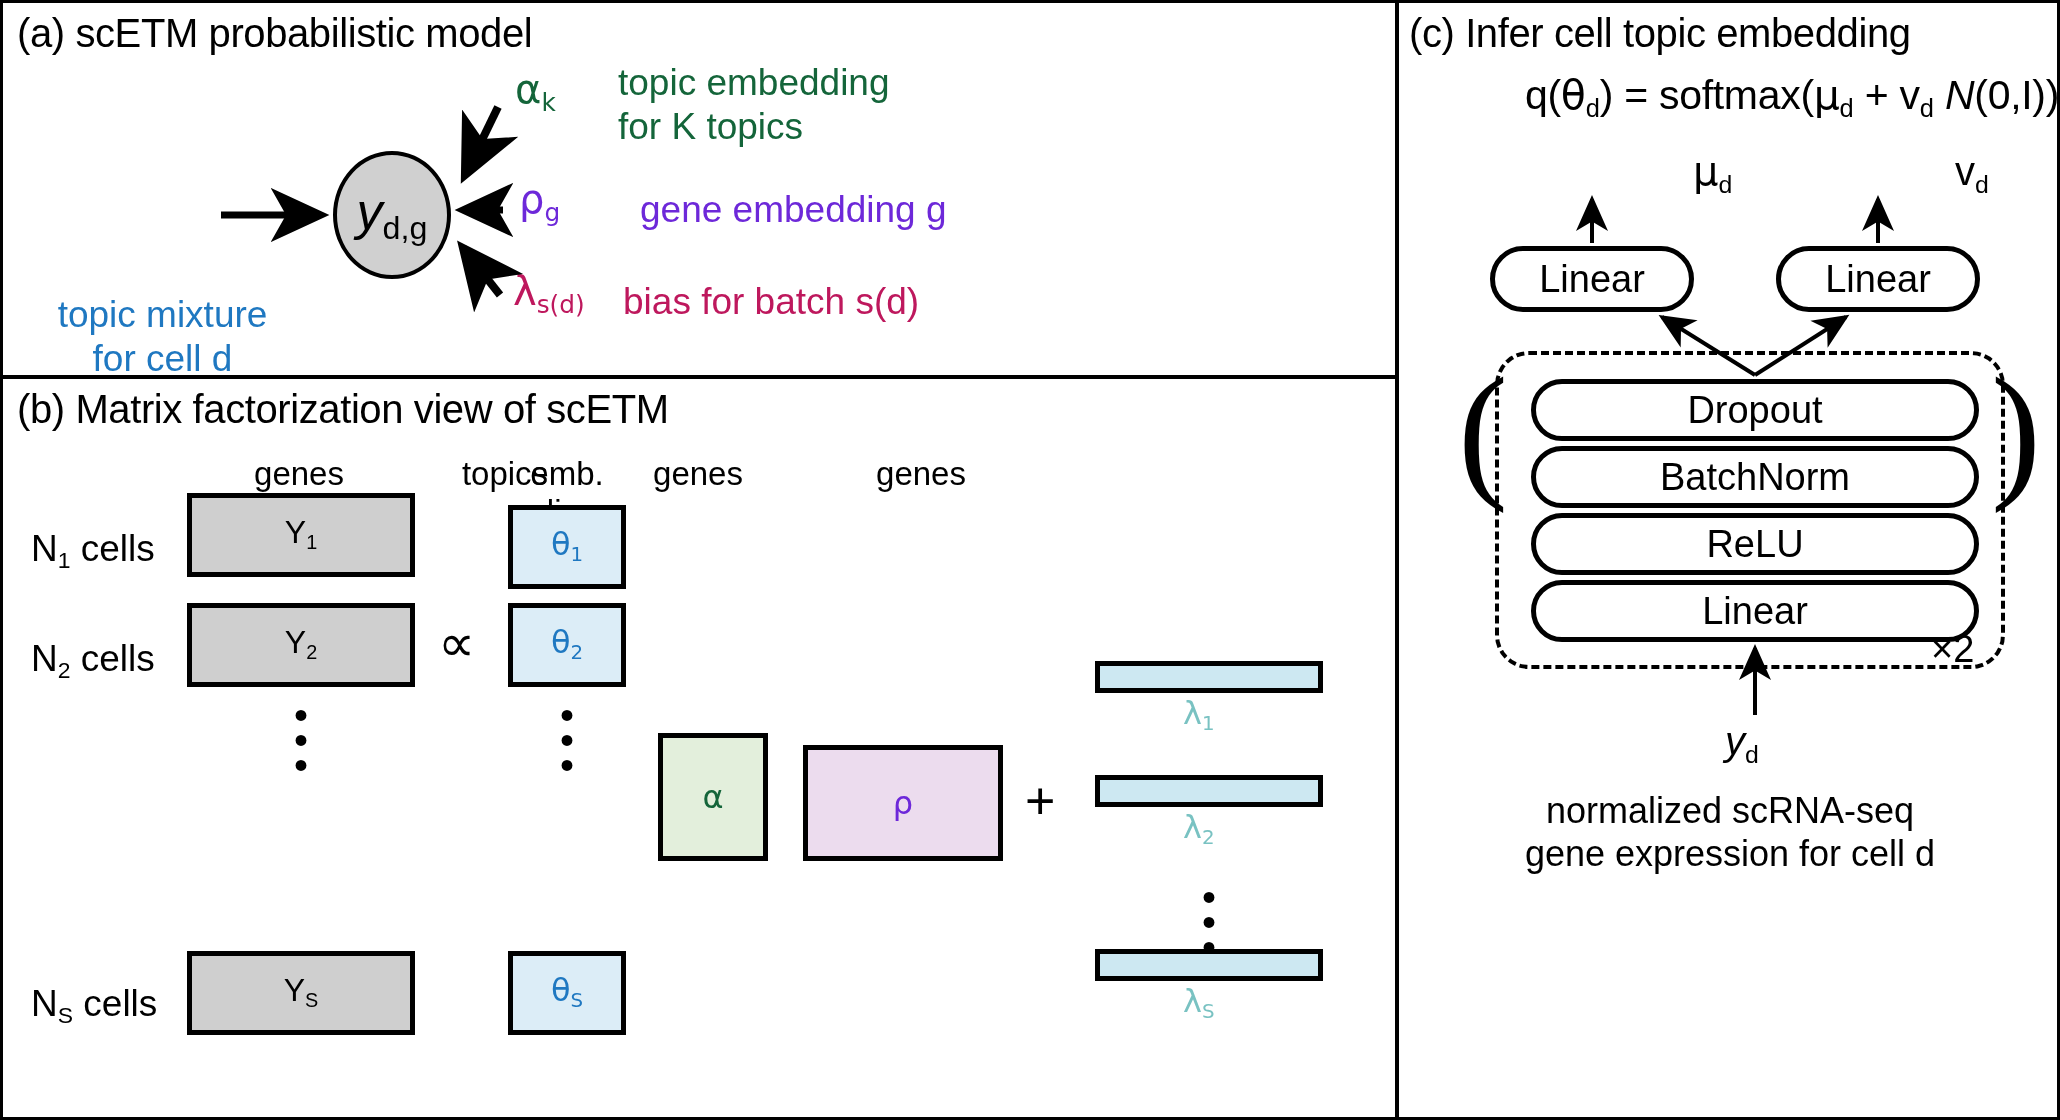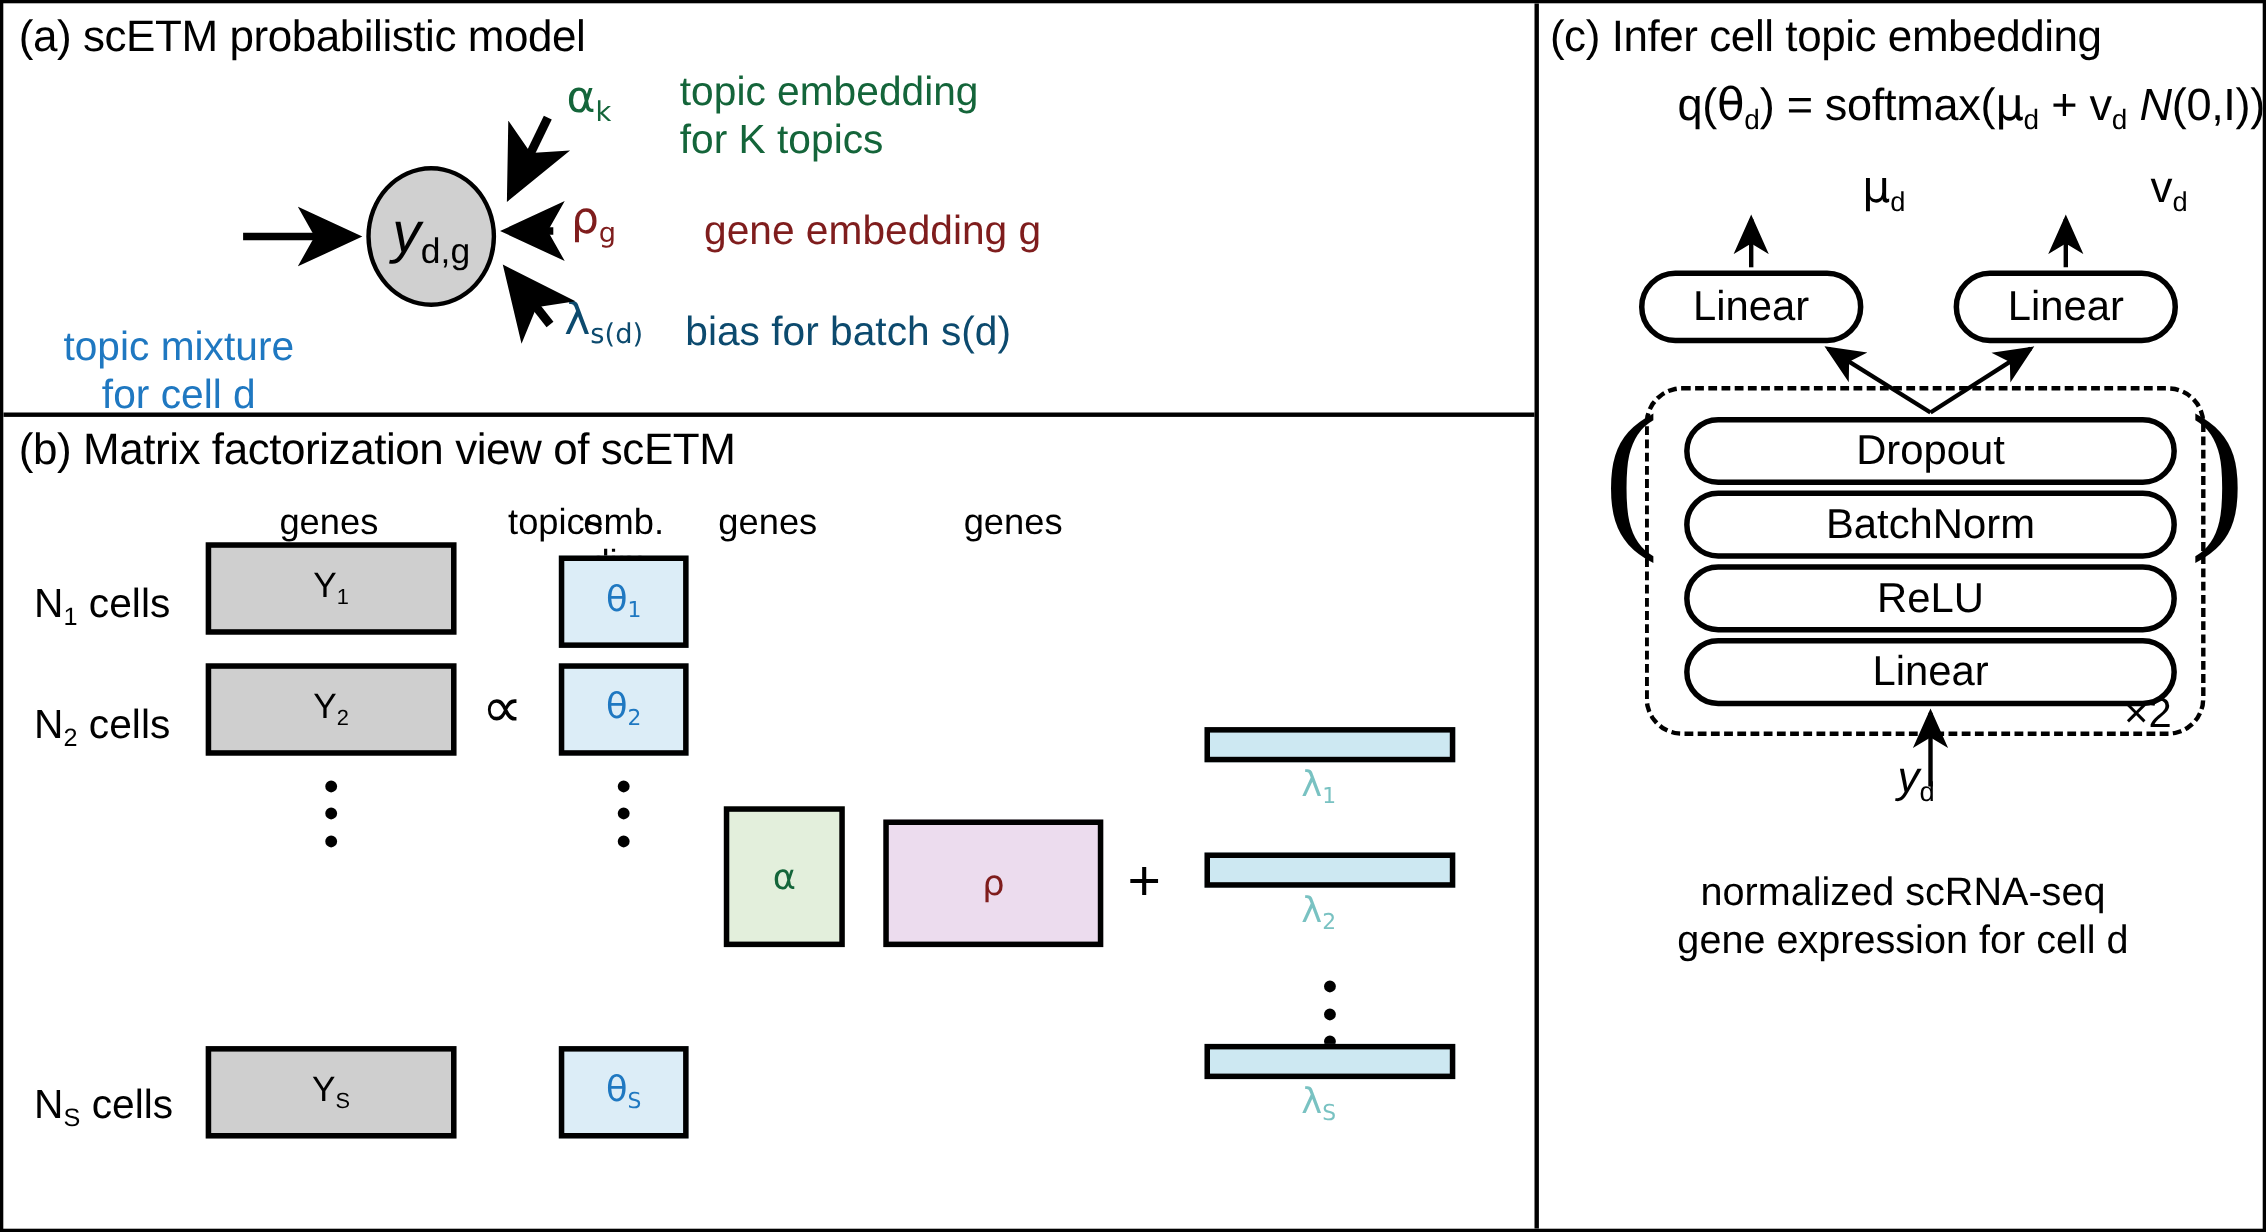--- a/index.html
+++ b/index.html
@@ -5,22 +5,22 @@
   html,body{margin:0;padding:0;background:#fff;}
   body{width:2060px;height:1120px;font-family:"Liberation Sans",sans-serif;color:#000;}
   #fig{position:relative;width:2060px;height:1120px;box-sizing:border-box;border:3px solid #000;overflow:hidden;background:#fff;}
   .abs{position:absolute;}
   .divider-v{position:absolute;background:#000;}
   .divider-h{position:absolute;background:#000;}
   .panel-title{font-size:40px;font-weight:400;letter-spacing:-0.4px;white-space:nowrap;}
   .sub{font-size:0.62em;vertical-align:-0.32em;letter-spacing:0;}
   .blue{color:#1f78c1;}
   .green{color:#14653a;}
-  .purple{color:#7f1d1d;}
-  .teal{color:#0c4a6e;}
+  .purple{color:#6d28d9;}
+  .teal{color:#be185d;}
   .lamteal{color:#79c2c2;}
   .greek{font-family:"DejaVu Sans",sans-serif;}
 
   
   .node-circle{border:4px solid #000;border-radius:50%;display:flex;align-items:center;justify-content:center;box-sizing:border-box;}
   .node-theta{width:118px;height:128px;background:#fff;}
   .node-y{width:118px;height:128px;background:#d0d0d0;}
   .sym-lg{font-size:52px;line-height:1;}
   .sym-it{font-style:italic;}
   .desc{font-size:37px;line-height:1.18;}
@@ -197,21 +197,21 @@
   <div class="abs pill" style="left:1528px;top:376px;width:448px;height:62px;">Dropout</div>
   <div class="abs pill" style="left:1528px;top:443px;width:448px;height:62px;">BatchNorm</div>
   <div class="abs pill" style="left:1528px;top:510px;width:448px;height:62px;">ReLU</div>
   <div class="abs pill" style="left:1528px;top:577px;width:448px;height:62px;">Linear</div>
 
   <div class="bracket" style="left:1455px;top:352px;">(</div>
   <div class="bracket" style="left:1988px;top:352px;">)</div>
 
   <div class="abs x2" style="left:1928px;top:625px;">×2</div>
 
-  <div class="abs param" style="left:1722px;top:684px;">
+  <div class="abs param" style="left:1722px;top:718px;">
     <span class="sym-it">y</span><span class="sub">d</span>
   </div>
 
   <div class="abs cap" style="left:1412px;top:786px;width:630px;">
     <div>normalized scRNA-seq</div>
     <div>gene expression for cell d</div>
   </div>
 
   <svg class="ov">
     <defs>

